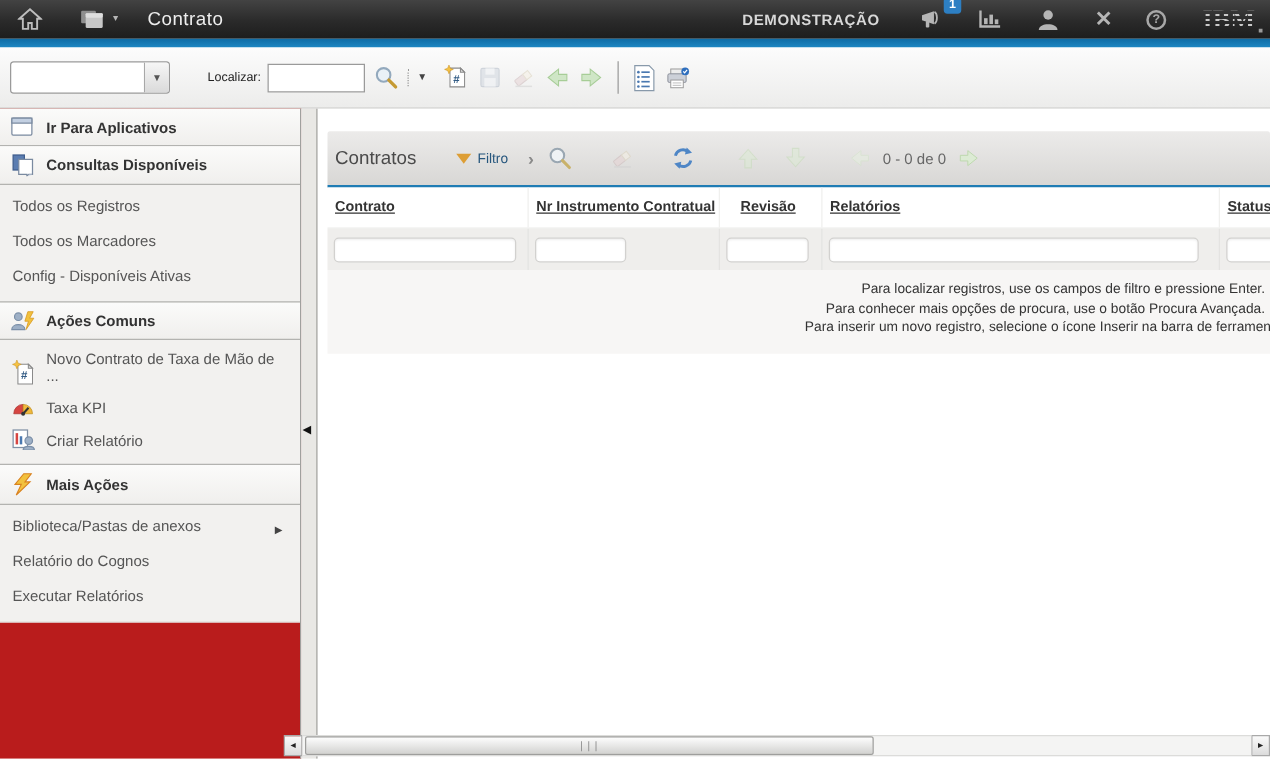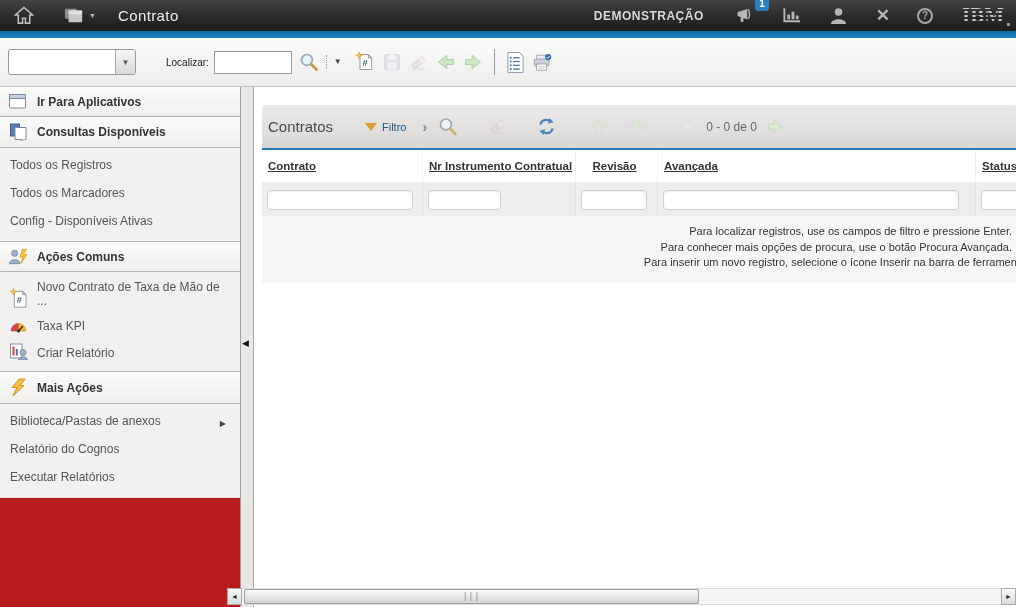--- a/index.html
+++ b/index.html
@@ -440,21 +440,21 @@
       <div class="g-hcell">
           <a>Contrato</a>
         </div>
       <div class="g-hcell">
           <a>Nr Instrumento Contratual</a>
         </div>
       <div class="g-hcell num">
           <a>Revisão</a>
         </div>
       <div class="g-hcell">
-          <a>Avançada</a>
+          <a>Relatórios</a>
         </div>
       <div class="g-hcell">
           <a>Status</a>
         </div>
     </div>
 
     <div class="grid-filter">
       <div class="f-cell">
           <input class="f-input" style="width: 146px;" value="">
         </div>

